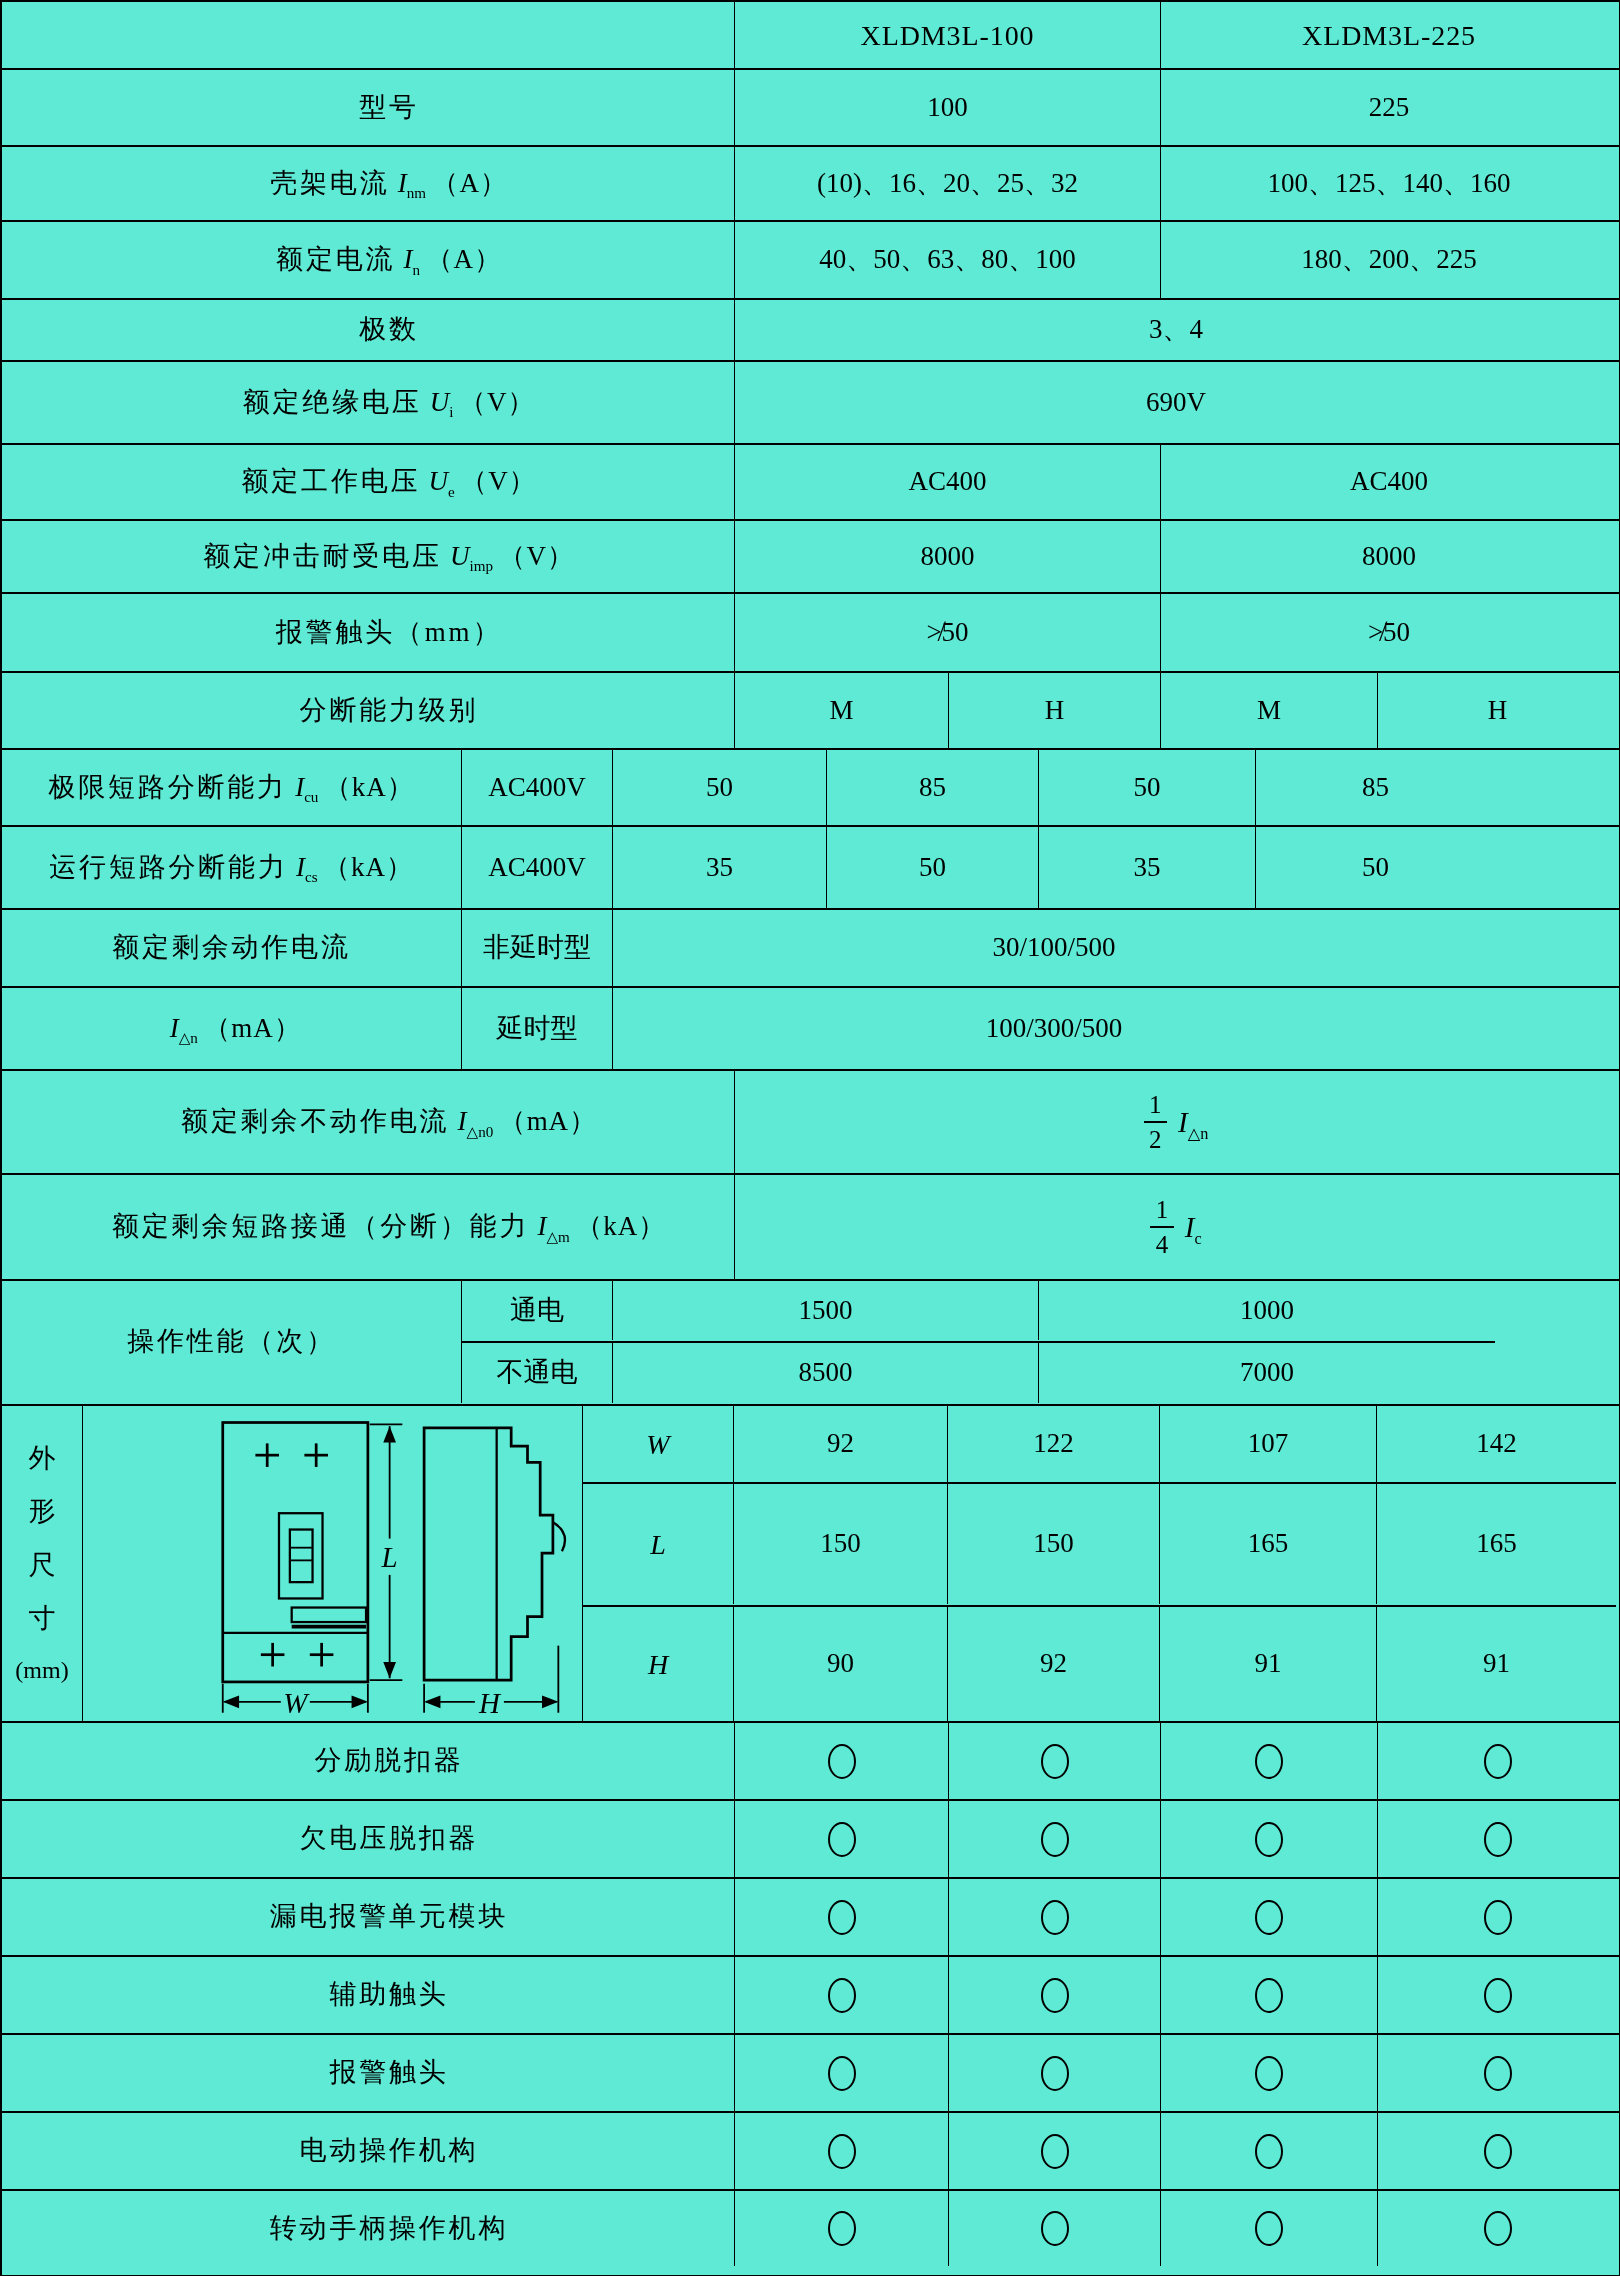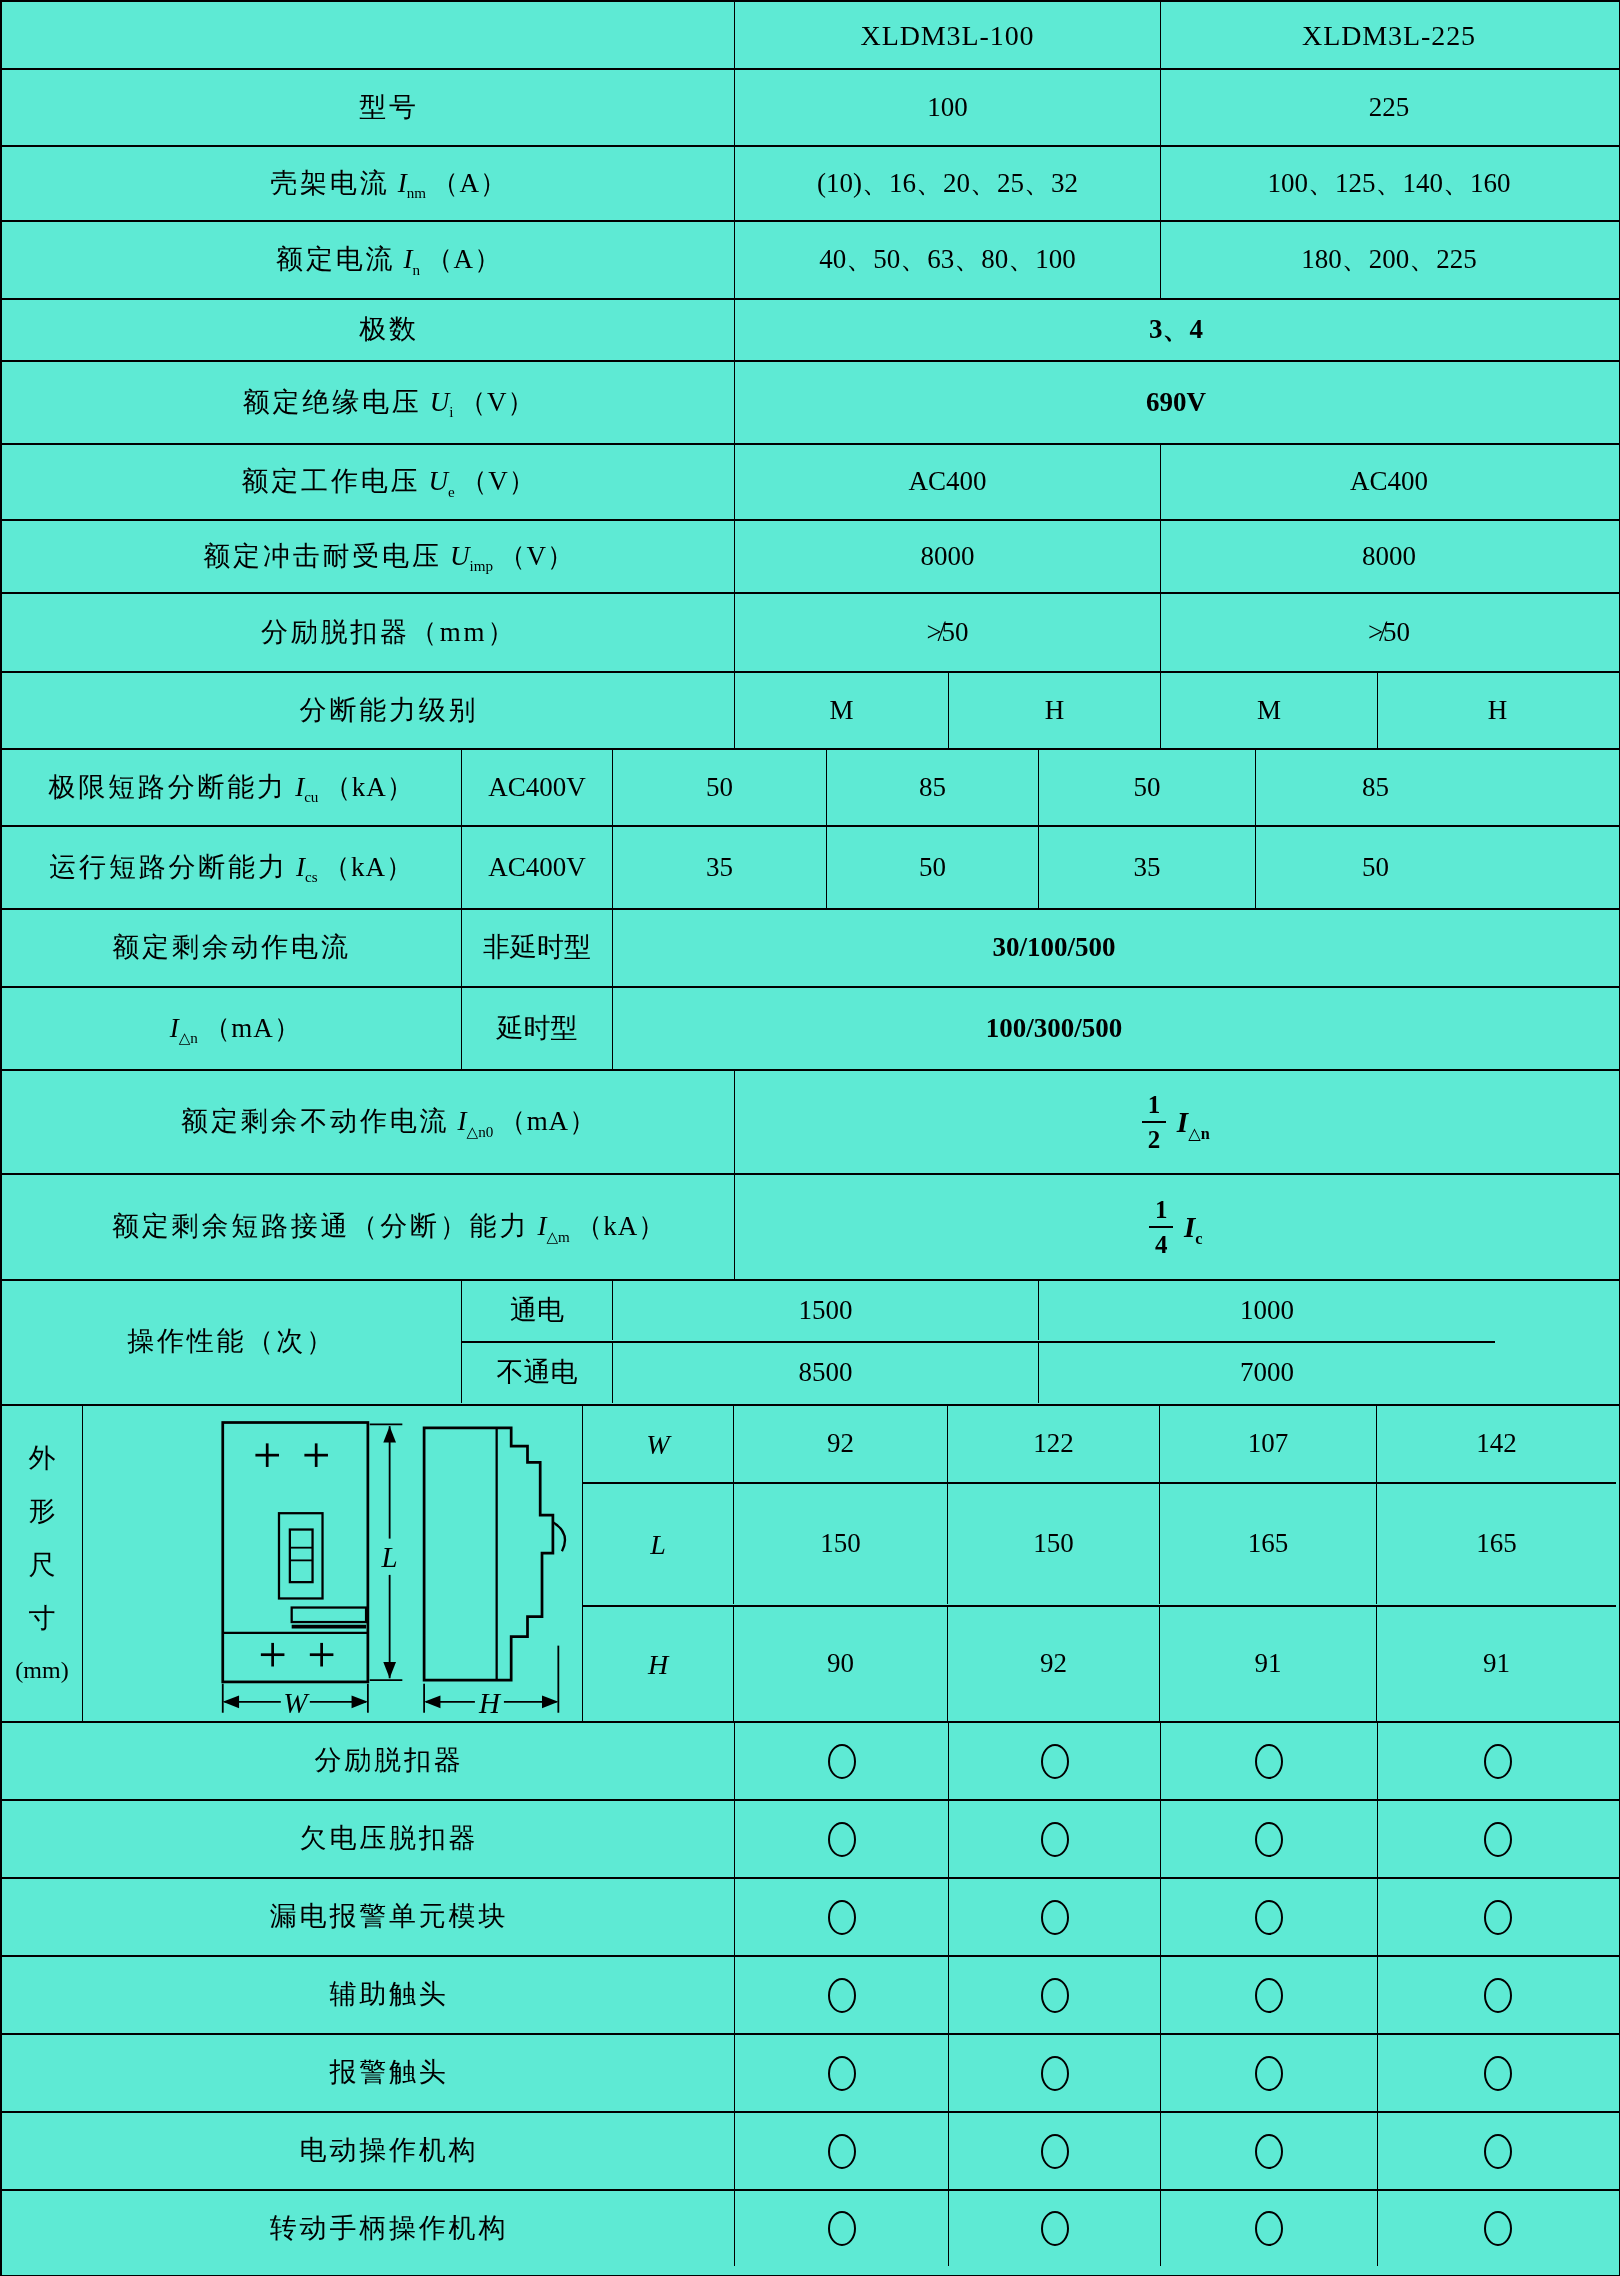--- a/index.html
+++ b/index.html
@@ -26,21 +26,21 @@
   
   .w-label{width:460px;}      
   .w-sub{width:151px;}        
   .w-labelfull{width:733px;padding-left:42px;}  
   .w-v1{width:214px;}
   .w-v2{width:212px;}
   .w-v3{width:217px;}
   .w-v4{width:239px;}
   .w-m100{width:426px;}       
   .w-m225{width:456px;}       
-  .w-vspan{width:882px;font-weight:bold;}      
+  .w-vspan{width:882px;}      
   .w-vlabel{width:81px;}      
   .w-diagram{width:500px;}
   .zh{letter-spacing:2.8px;}
   .sym{margin-left:8.3px;white-space:nowrap;}
   .sym i,.fsuffix i{font-family:"Liberation Serif","DejaVu Serif",serif;font-style:italic;}
   sub{font-size:0.56em;line-height:0;margin-top:40px;}
   .unit{margin-left:5.5px;letter-spacing:0.9px;}
   .hdr{font-size:28px;letter-spacing:0.9px;}
   .stack{display:flex;flex-direction:column;flex:0 0 auto;}
   .srow{display:flex;border-bottom:2.8px solid #000;box-sizing:border-box;}
@@ -126,21 +126,21 @@
       <span class="zh">额定冲击耐受电压</span>
       <span class="sym"><i>U</i><sub>imp</sub></span>
       <span class="unit">（V）</span>
     </div>
     <div class="c w-m100">8000</div>
     <div class="c w-m225">8000</div>
   </div>
 
   <div class="row" style="height:79px">
     <div class="c w-labelfull">
-          <span class="zh">分励脱扣器（mm）</span>
+          <span class="zh">报警触头（mm）</span>
         </div>
     <div class="c w-m100">≯50</div>
     <div class="c w-m225">≯50</div>
   </div>
 
   <div class="row" style="height:77px">
     <div class="c w-labelfull">
           <span class="zh">分断能力级别</span>
         </div>
     <div class="c w-v1">M</div>

